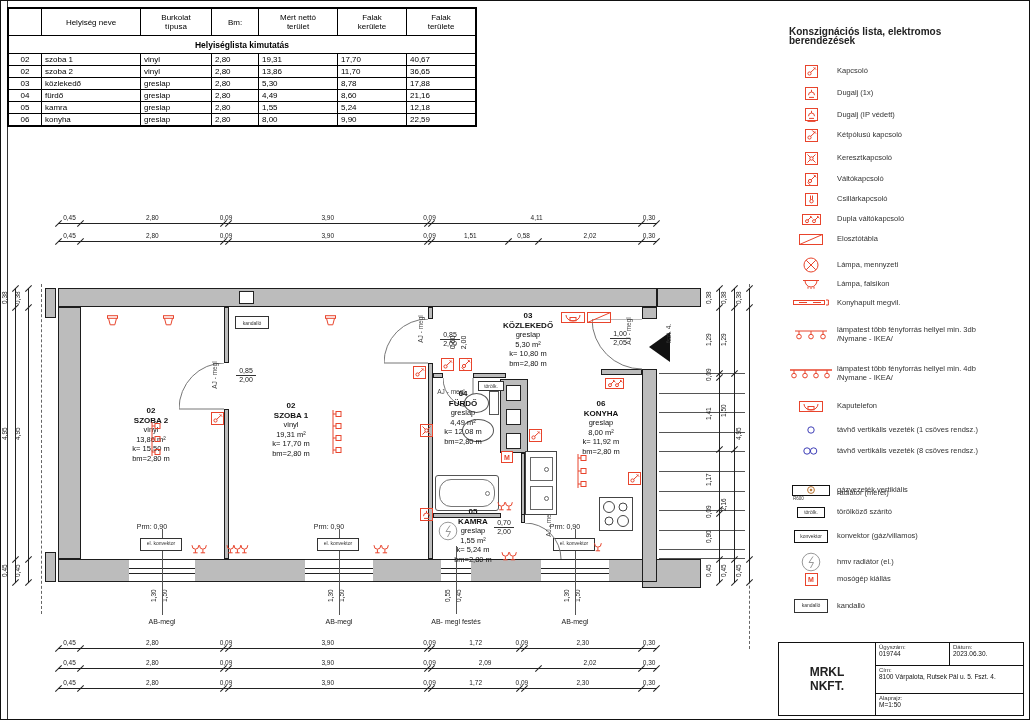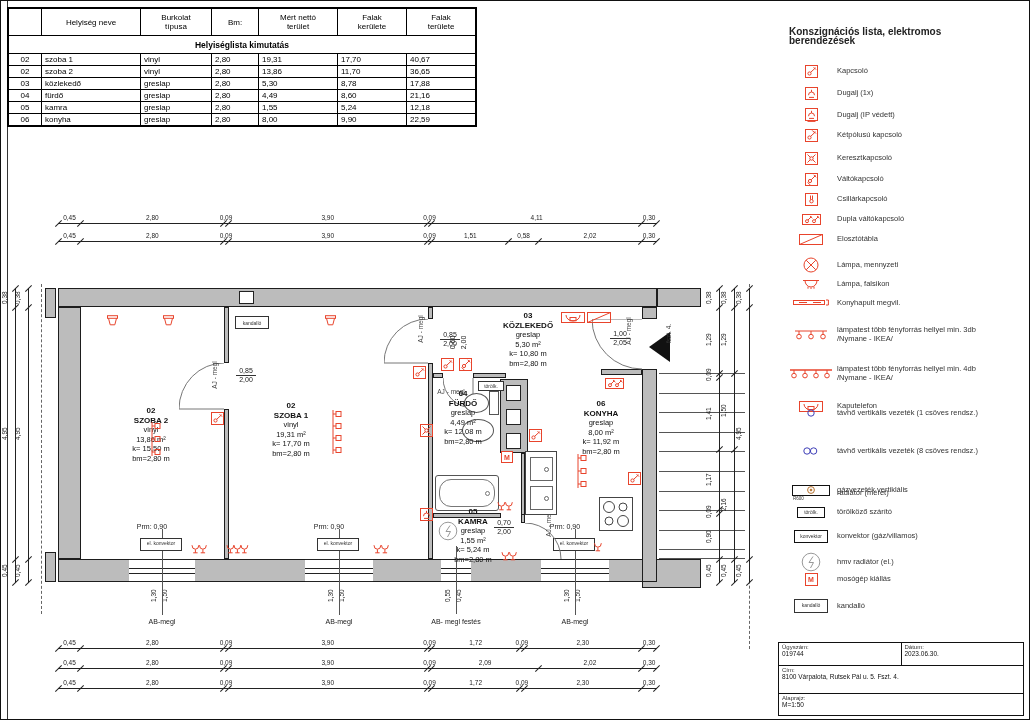--- a/index.html
+++ b/index.html
@@ -271,21 +271,21 @@
       <div class="legrow" style="top: 400px;">
         <div class="legicon">
           <svg width="24" height="11" viewBox="0 0 24 11" fill="none" stroke="#e8442c" stroke-width="1">
             <rect x="0.5" y="0.5" width="23" height="10"></rect>
             <path d="M5,3 a7,6 0 0 0 14,0"></path>
             <rect x="9" y="5.5" width="6" height="3.2"></rect>
           </svg>
         </div>
         <div class="leglab">Kaputelefon</div>
       </div>
-      <div class="legrow" style="top: 407px;">
+      <div class="legrow" style="top: 424px;">
         <div class="legicon">
           <svg width="10" height="10" viewBox="0 0 10 10" fill="none" stroke="#4040b8" stroke-width="1">
             <circle cx="5" cy="5" r="3.2"></circle>
           </svg>
         </div>
         <div class="leglab">távhő vertikális vezeték (1 csöves rendsz.)</div>
       </div>
       <div class="legrow" style="top: 445px;">
         <div class="legicon">
           <svg width="18" height="10" viewBox="0 0 18 10" fill="none" stroke="#4040b8" stroke-width="1">
@@ -773,20 +773,22 @@
       <div class="abs dimtick" style="left: 743.5px; top: 286.5px;"></div>
       <div class="abs" style="left: 732px; top: 292.69px; width: 12px; font-size: 6.5px; color: rgb(34, 34, 34); text-align: center; line-height: 8px; white-space: nowrap; transform: rotate(-90deg); transform-origin: center center;">0,38</div>
       <div class="abs dimtick" style="left: 743.5px; top: 305.88px;"></div>
       <div class="abs" style="left: 732px; top: 428.605px; width: 12px; font-size: 6.5px; color: rgb(34, 34, 34); text-align: center; line-height: 8px; white-space: nowrap; transform: rotate(-90deg); transform-origin: center center;">4,95</div>
       <div class="abs dimtick" style="left: 743.5px; top: 558.33px;"></div>
       <div class="abs" style="left: 732px; top: 566.305px; width: 12px; font-size: 6.5px; color: rgb(34, 34, 34); text-align: center; line-height: 8px; white-space: nowrap; transform: rotate(-90deg); transform-origin: center center;">0,45</div>
       <div class="abs dimtick" style="left: 743.5px; top: 581.28px;"></div>
     </div>
 
   <div id="titleblock">
+    <div id="tb-left" style="white-space:pre-line;">MRKL
+NKFT.</div>
     <div id="tb-right">
       <div class="tbrow" style="height:22px;">
         <div class="tbcell tbsplit">
           <div class="cap">Ügyszám:</div>
           <div class="val">019744</div>
         </div>
         <div class="tbcell">
           <div class="cap">Dátum:</div>
           <div class="val">2023.06.30.</div>
         </div>

